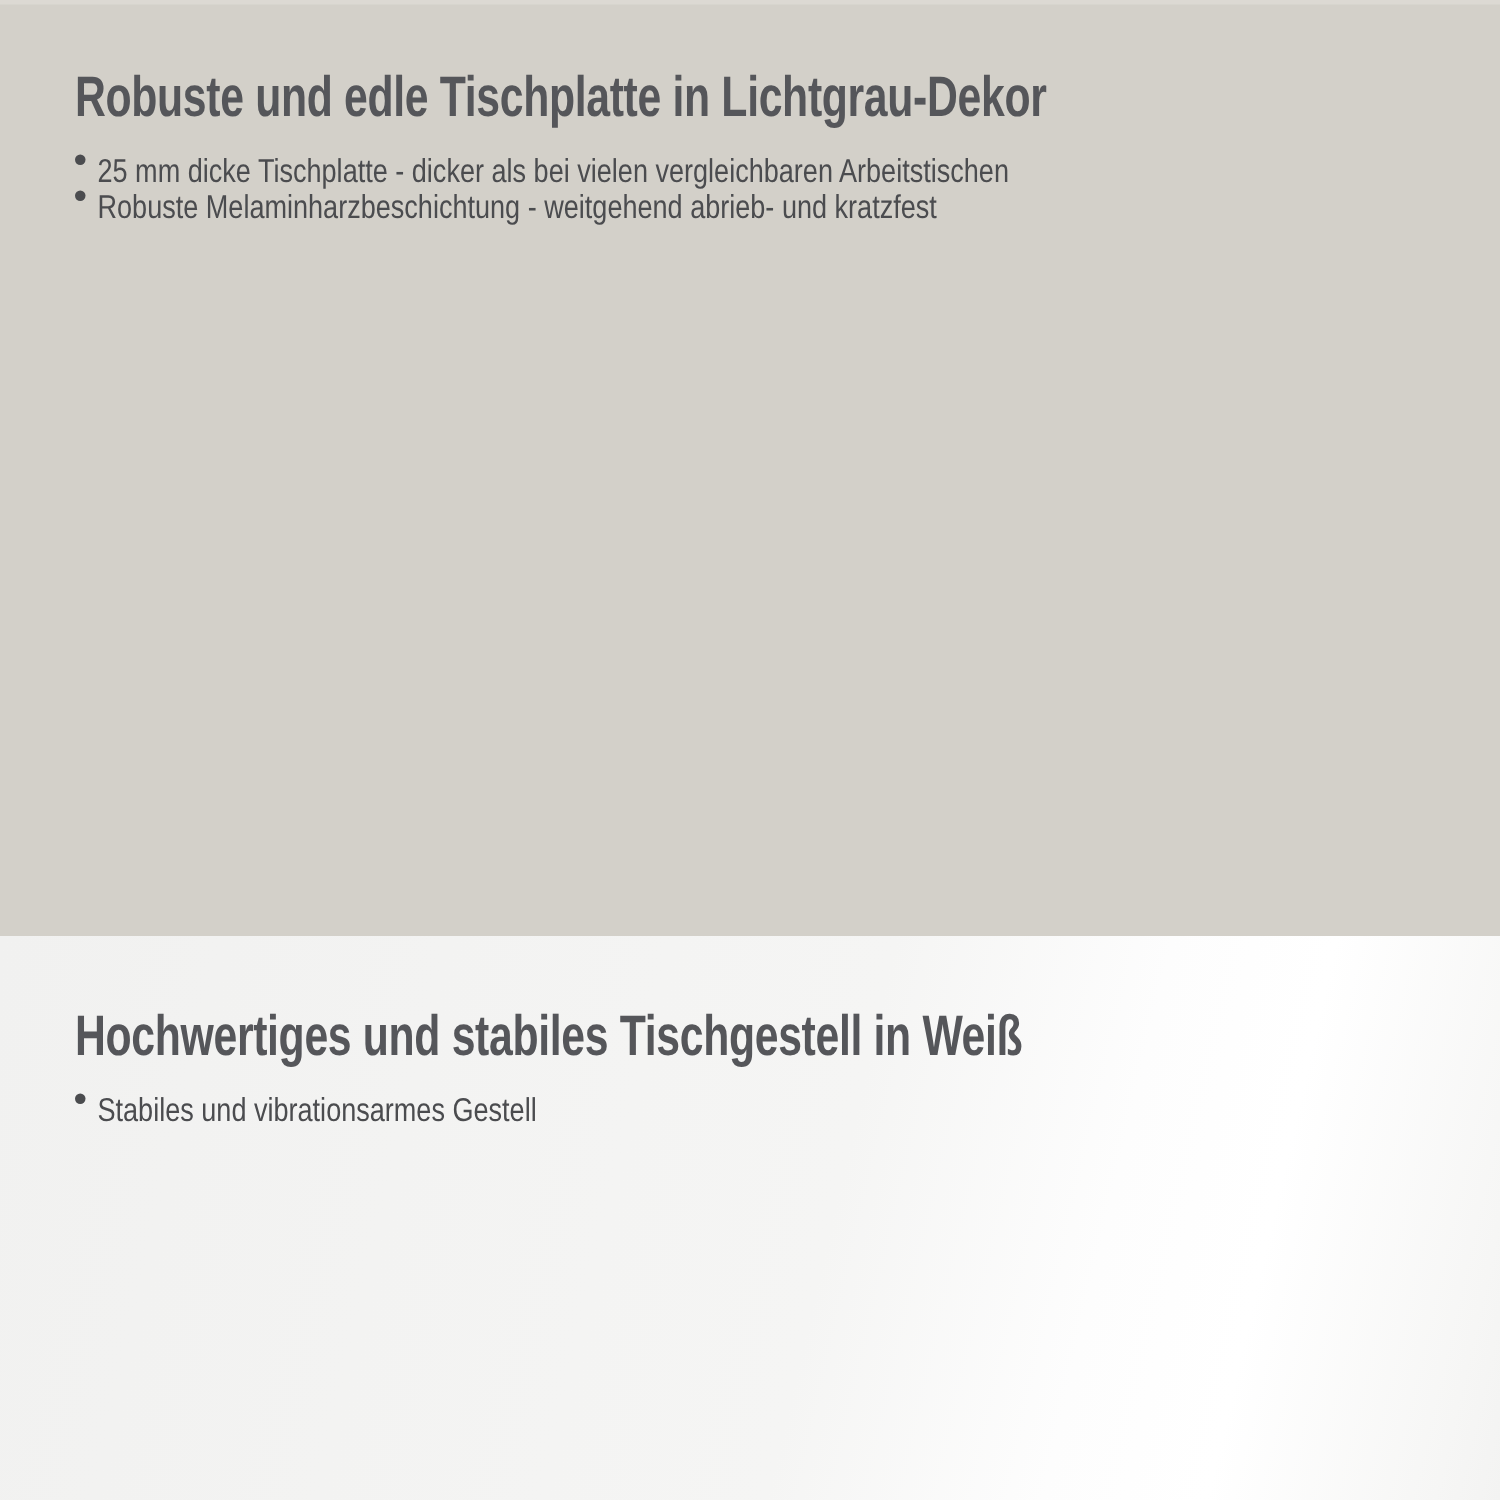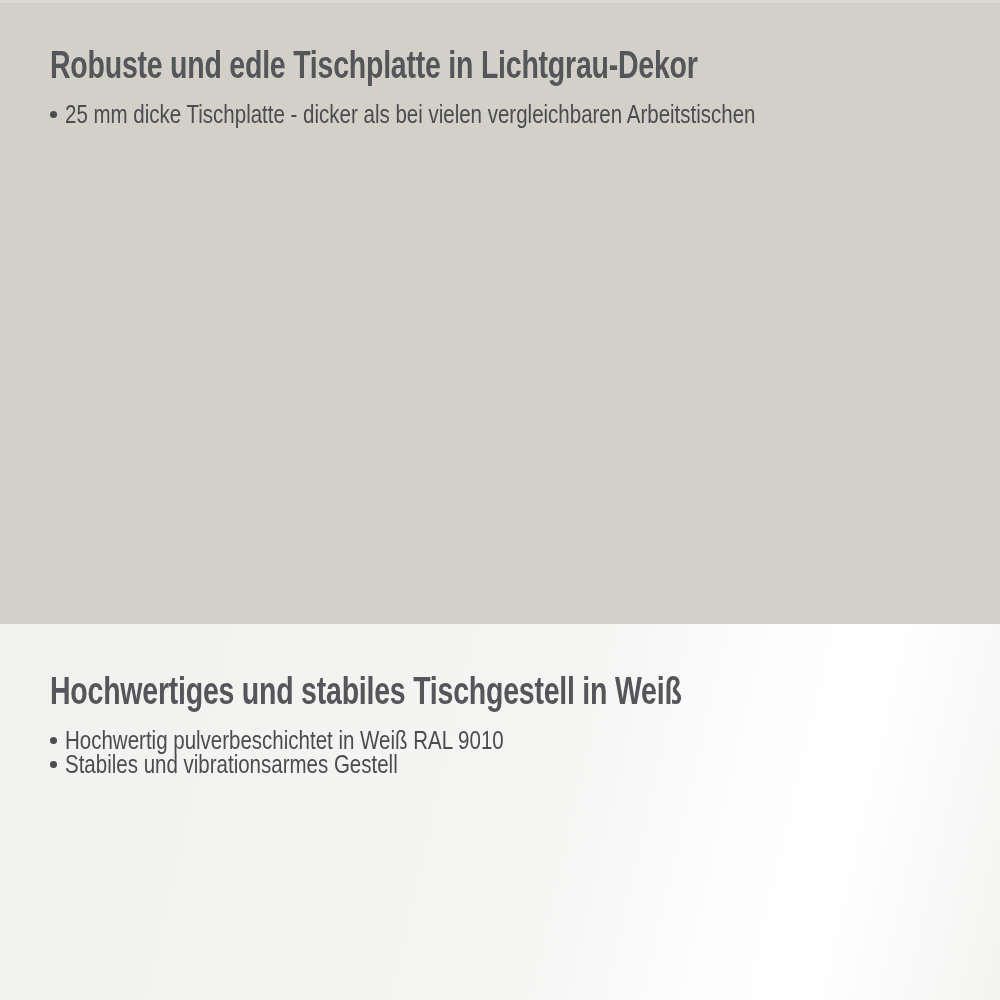--- a/index.html
+++ b/index.html
@@ -52,23 +52,23 @@
     transform-origin: left center;
     white-space: nowrap;
   }
   .feature-list {
     list-style: none;
     margin: 16px 0 0 0;
     padding: 0;
   }
   .feature-item {
     display: flex;
-    align-items: center;
+    align-items: flex-start;
     line-height: 24px;
-    font-size: 25px;
+    font-size: 22px;
     color: var(--body-text, #4b4c4f);
     white-space: nowrap;
   }
   .bullet-dot {
     flex: 0 0 auto;
     width: 7px;
     height: 7px;
     border-radius: 50%;
     background: var(--body-text, #4b4c4f);
     margin-right: 8px;
@@ -85,30 +85,30 @@
 
 <div class="panel">
 
   <div class="section section-top">
     <h1 class="heading">Robuste und edle Tischplatte in Lichtgrau-Dekor</h1>
     <ul class="feature-list">
       <li class="feature-item">
         <span class="bullet-dot"></span>
         <span class="feature-text">25 mm dicke Tischplatte - dicker als bei vielen vergleichbaren Arbeitstischen</span>
       </li>
+      <li class="feature-item">
+        <span class="bullet-dot"></span>
+        <span class="feature-text">Robuste Melaminharzbeschichtung - weitgehend abrieb- und kratzfest</span>
+      </li>
     </ul>
   </div>
 
   <div class="section section-bottom">
     <h1 class="heading">Hochwertiges und stabiles Tischgestell in Weiß</h1>
     <ul class="feature-list">
-      <li class="feature-item">
-        <span class="bullet-dot"></span>
-        <span class="feature-text">Hochwertig pulverbeschichtet in Weiß RAL 9010</span>
-      </li>
       <li class="feature-item">
         <span class="bullet-dot"></span>
         <span class="feature-text">Stabiles und vibrationsarmes Gestell</span>
       </li>
     </ul>
   </div>
 
 </div>
 
 </body></html>

